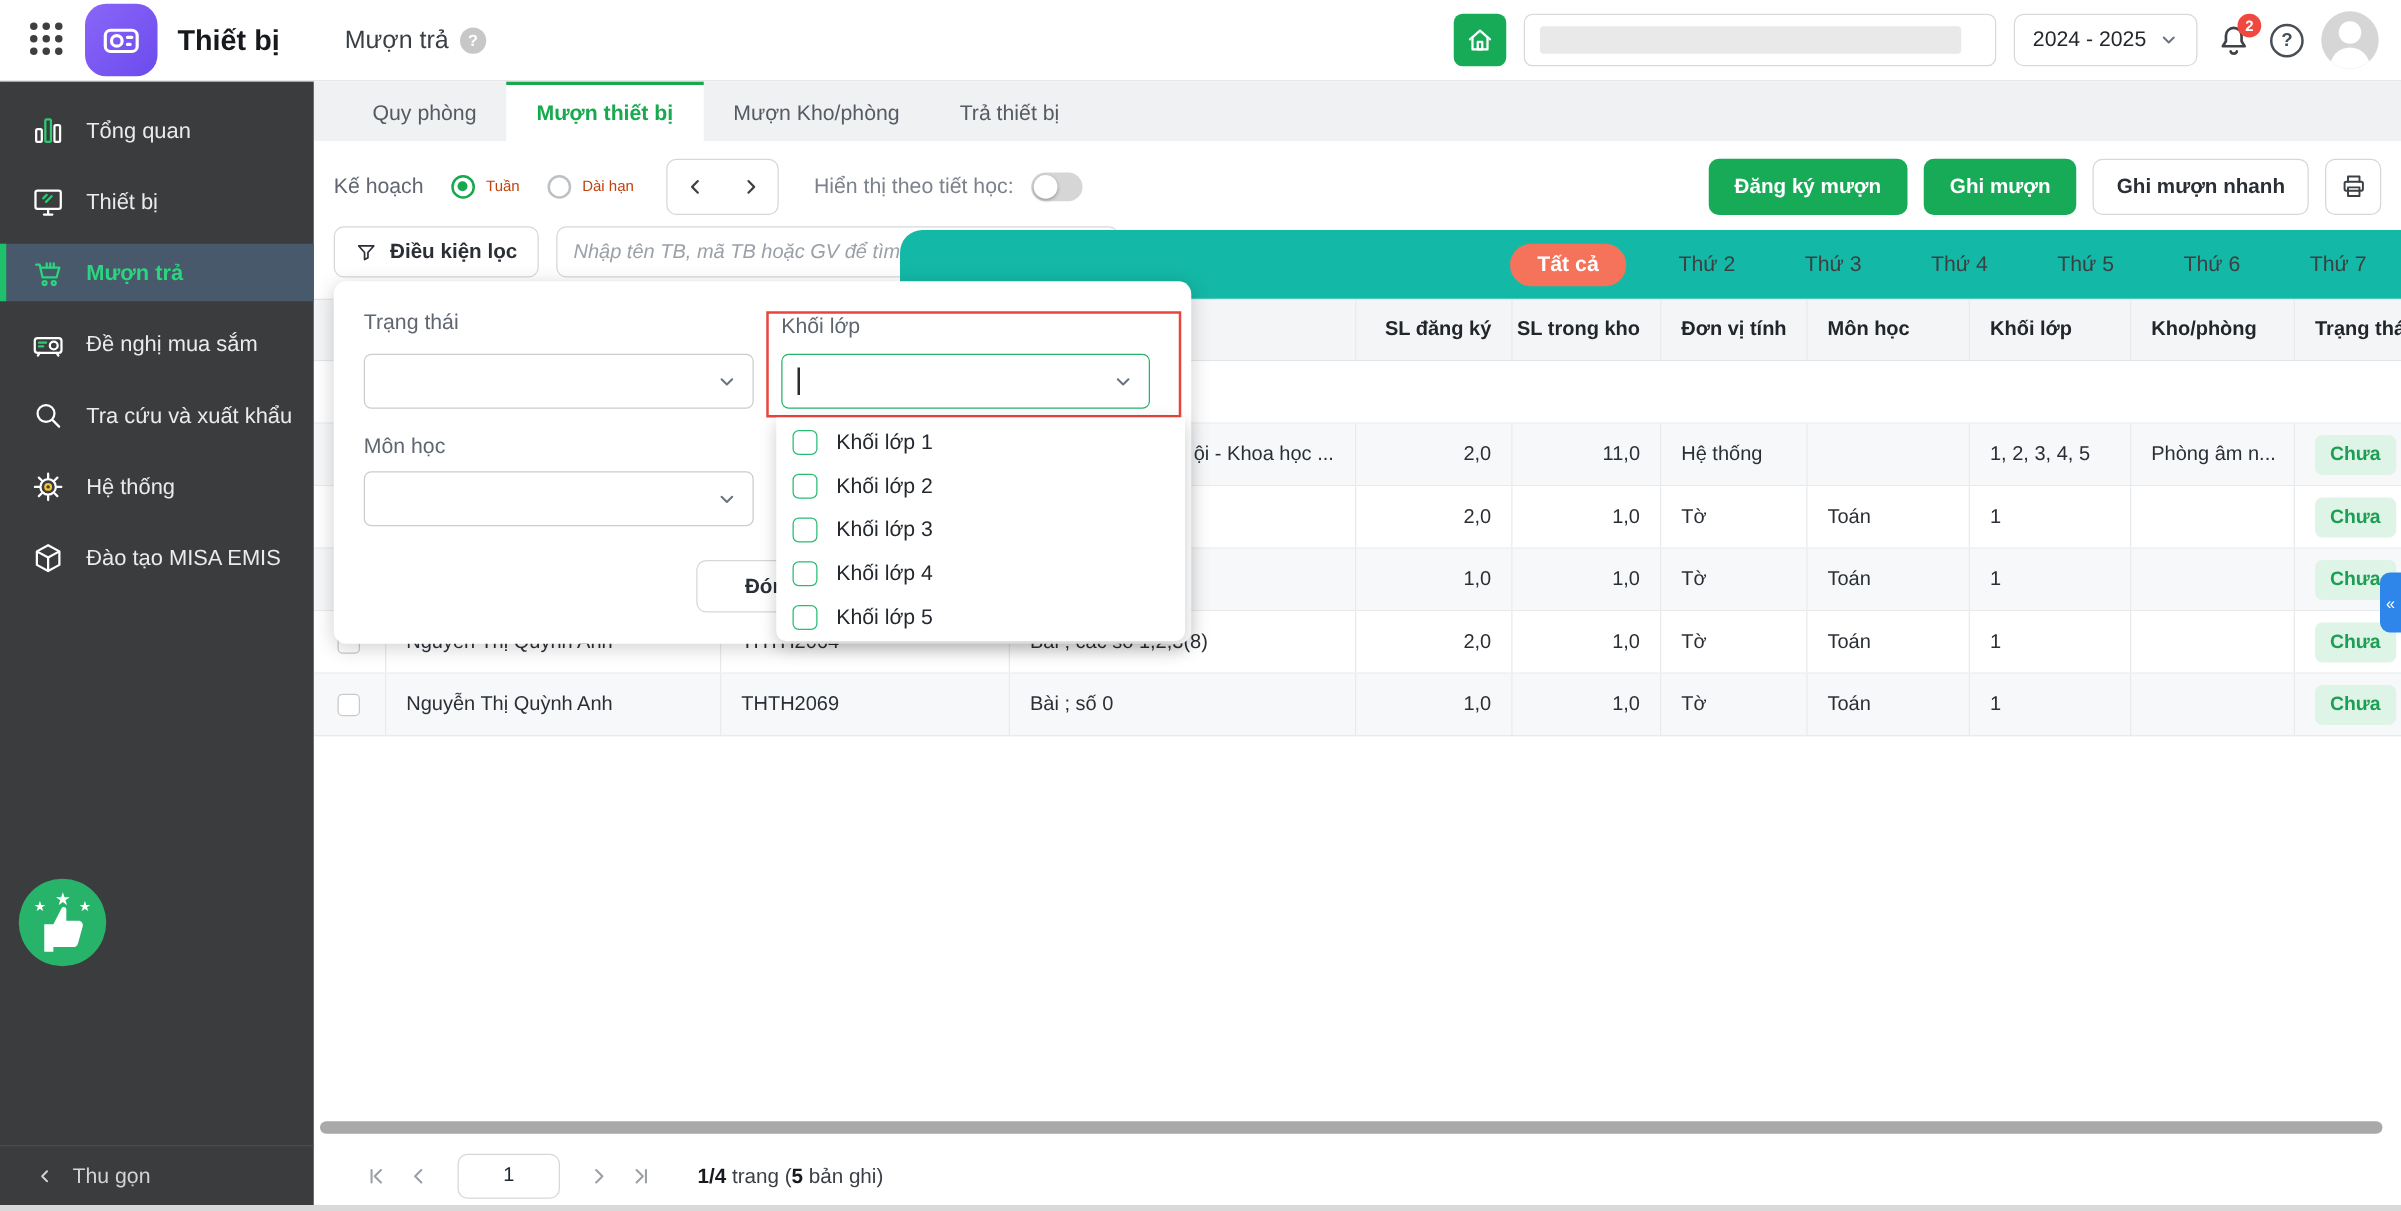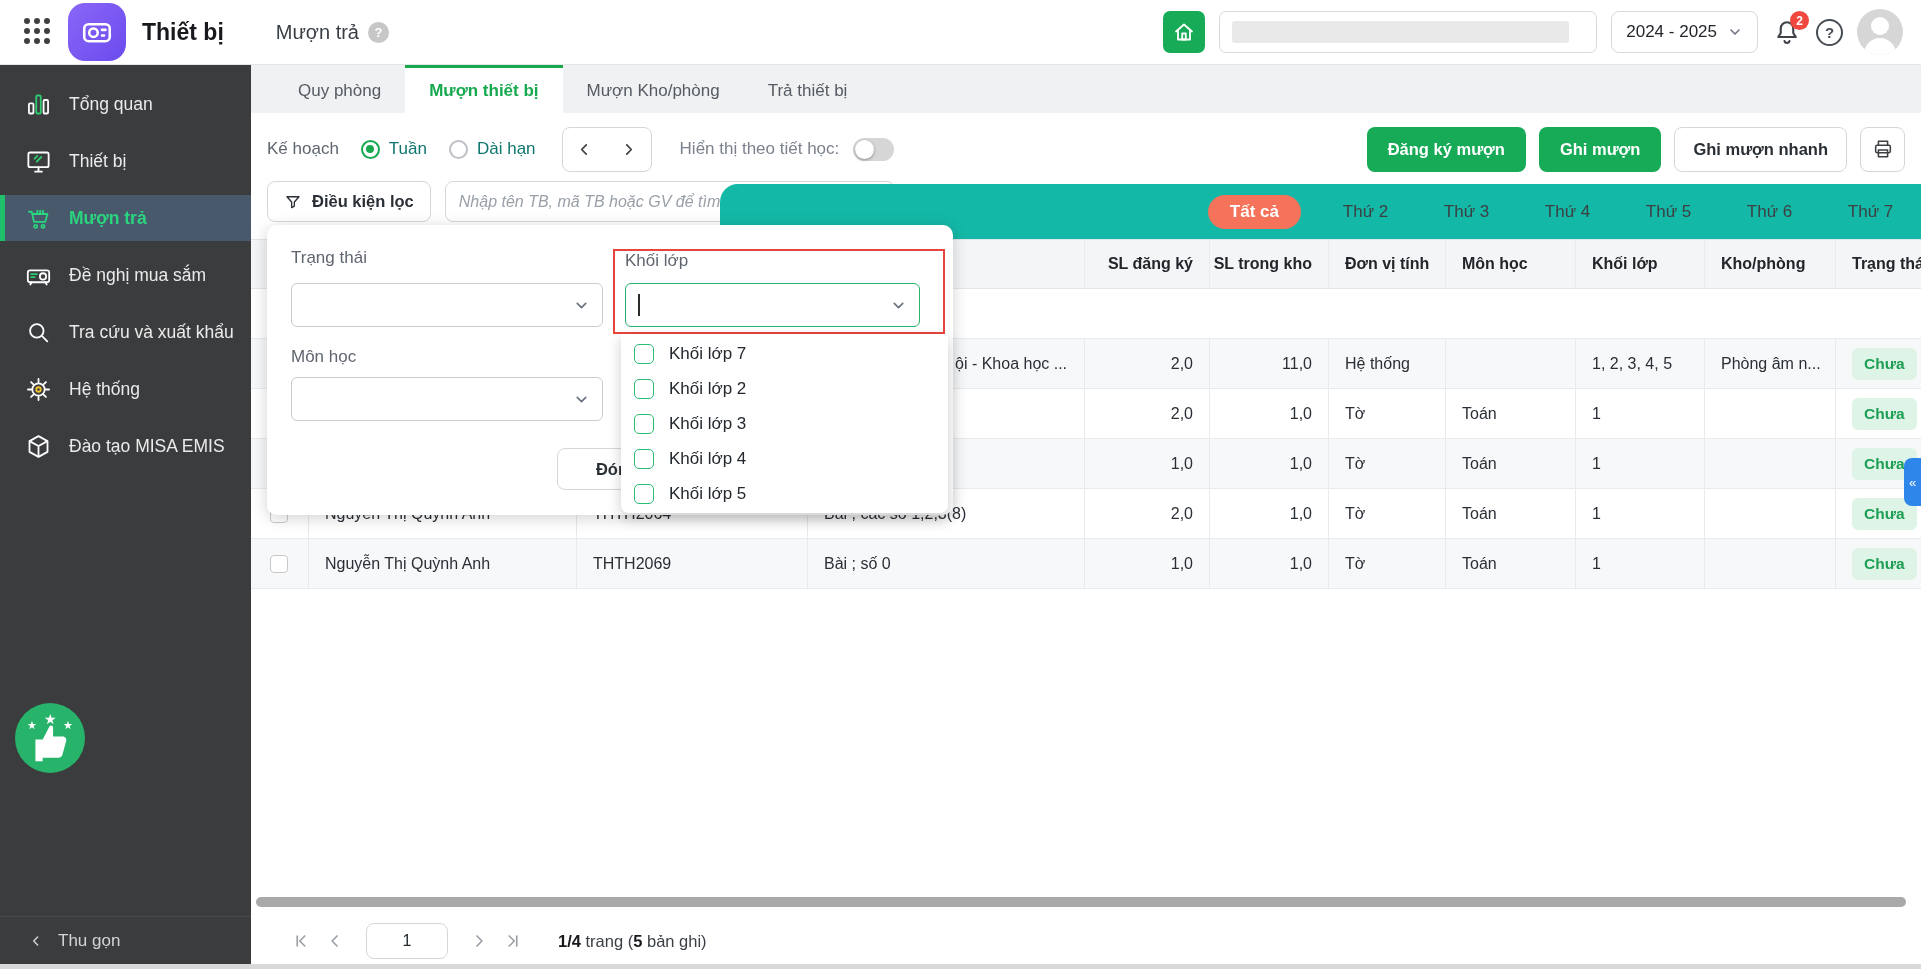--- a/index.html
+++ b/index.html
@@ -58,21 +58,21 @@
   .tabs { position:absolute; left:0; top:0; right:0; height:48px; background:#f0f1f2; display:flex; padding-left:23px; }
   .tab { display:flex; align-items:center; padding:0 24px; font-size:17px; color:#555b63; cursor:pointer; border-top:3px solid transparent; }
   .tab.active { background:#fff; border-top:3px solid #17a94f; color:#17a94f; font-weight:bold; }
 
   .toolbar { position:absolute; left:0; top:48px; right:0; height:72px; background:#fff; display:flex; align-items:center; padding:0 16px; }
   .lbl { font-size:17px; color:#5f6670; }
   .radio-wrap { display:flex; align-items:center; gap:9px; margin-left:22px; cursor:pointer; }
   .radio { width:19px; height:19px; border-radius:50%; border:2px solid #bdc1c6; background:#fff; position:relative; }
   .radio.on { border-color:#17a94f; }
   .radio.on::after { content:""; position:absolute; left:3.5px; top:3.5px; width:8px; height:8px; border-radius:50%; background:#17a94f; }
-  .radio-label { font-size:17px; color:#0f766e; }
+  .radio-label { font-size:12px; color:#c2410c; }
   .week-group { display:flex; align-items:stretch; height:45px; border:1px solid #d5d7da; border-radius:8px; margin-left:26px; overflow:hidden; background:#fff; }
   .wg-btn { width:44px; display:flex; align-items:center; justify-content:center; color:#3c4043; cursor:pointer; }
   .wg-mid { width:289px; border-left:1px solid #d5d7da; border-right:1px solid #d5d7da; display:flex; align-items:center;
             padding:0 10px 0 14px; gap:8px; font-size:16.5px; color:#23282e; cursor:pointer; overflow:hidden; white-space:nowrap; }
   .wg-mid .chev { color:#6b7280; flex:none; }
   .toggle-label { margin-left:28px; font-size:17px; color:#7b828c; white-space:nowrap; }
   .toggle { width:41px; height:23px; border-radius:12px; background:#d6d6d6; margin-left:14px; position:relative; cursor:pointer; flex:none; }
   .toggle::after { content:""; position:absolute; left:2px; top:2px; width:19px; height:19px; border-radius:50%; background:#fff; box-shadow:0 1px 3px rgba(0,0,0,.35); }
   .tb-actions { margin-left:auto; display:flex; align-items:center; gap:13px; }
   .btn { height:45px; border-radius:8px; display:flex; align-items:center; justify-content:center; font-size:16.5px; font-weight:bold; cursor:pointer; white-space:nowrap; }
@@ -479,21 +479,21 @@
         <svg width="17" height="17" viewBox="0 0 24 24" fill="none" stroke="#6b7280" stroke-width="2.3" stroke-linecap="round" stroke-linejoin="round">
             <path d="M6 9l6 6 6-6"></path>
           </svg>
       </div>
 
       <div class="close-btn">Đóng</div>
 
       <div class="grade-list">
         <div class="grade-item">
           <span class="gcb"></span>
-          <span class="glabel">Khối lớp 7</span>
+          <span class="glabel">Khối lớp 1</span>
         </div>
         <div class="grade-item">
           <span class="gcb"></span>
           <span class="glabel">Khối lớp 2</span>
         </div>
         <div class="grade-item">
           <span class="gcb"></span>
           <span class="glabel">Khối lớp 3</span>
         </div>
         <div class="grade-item">

